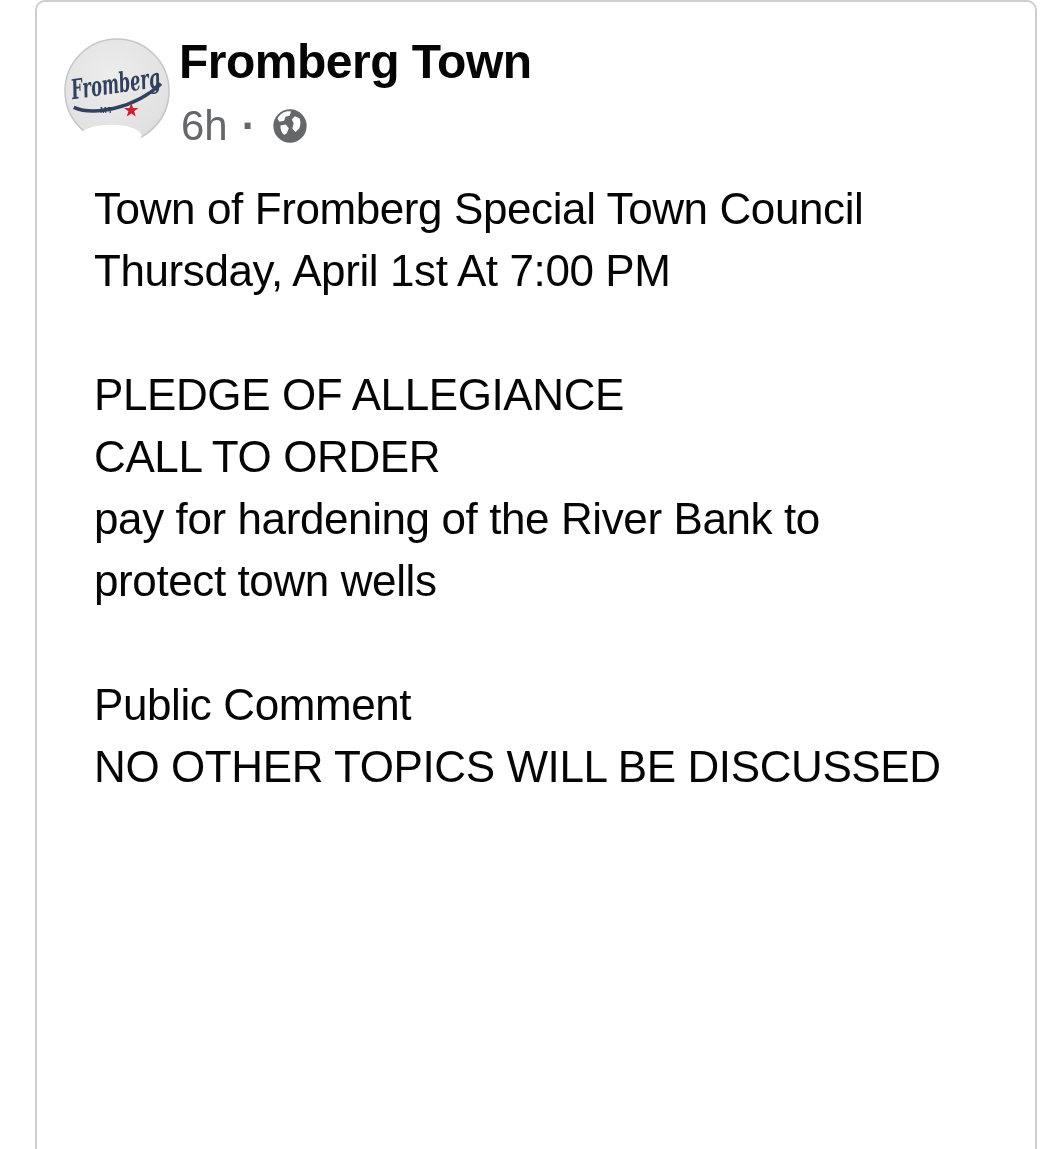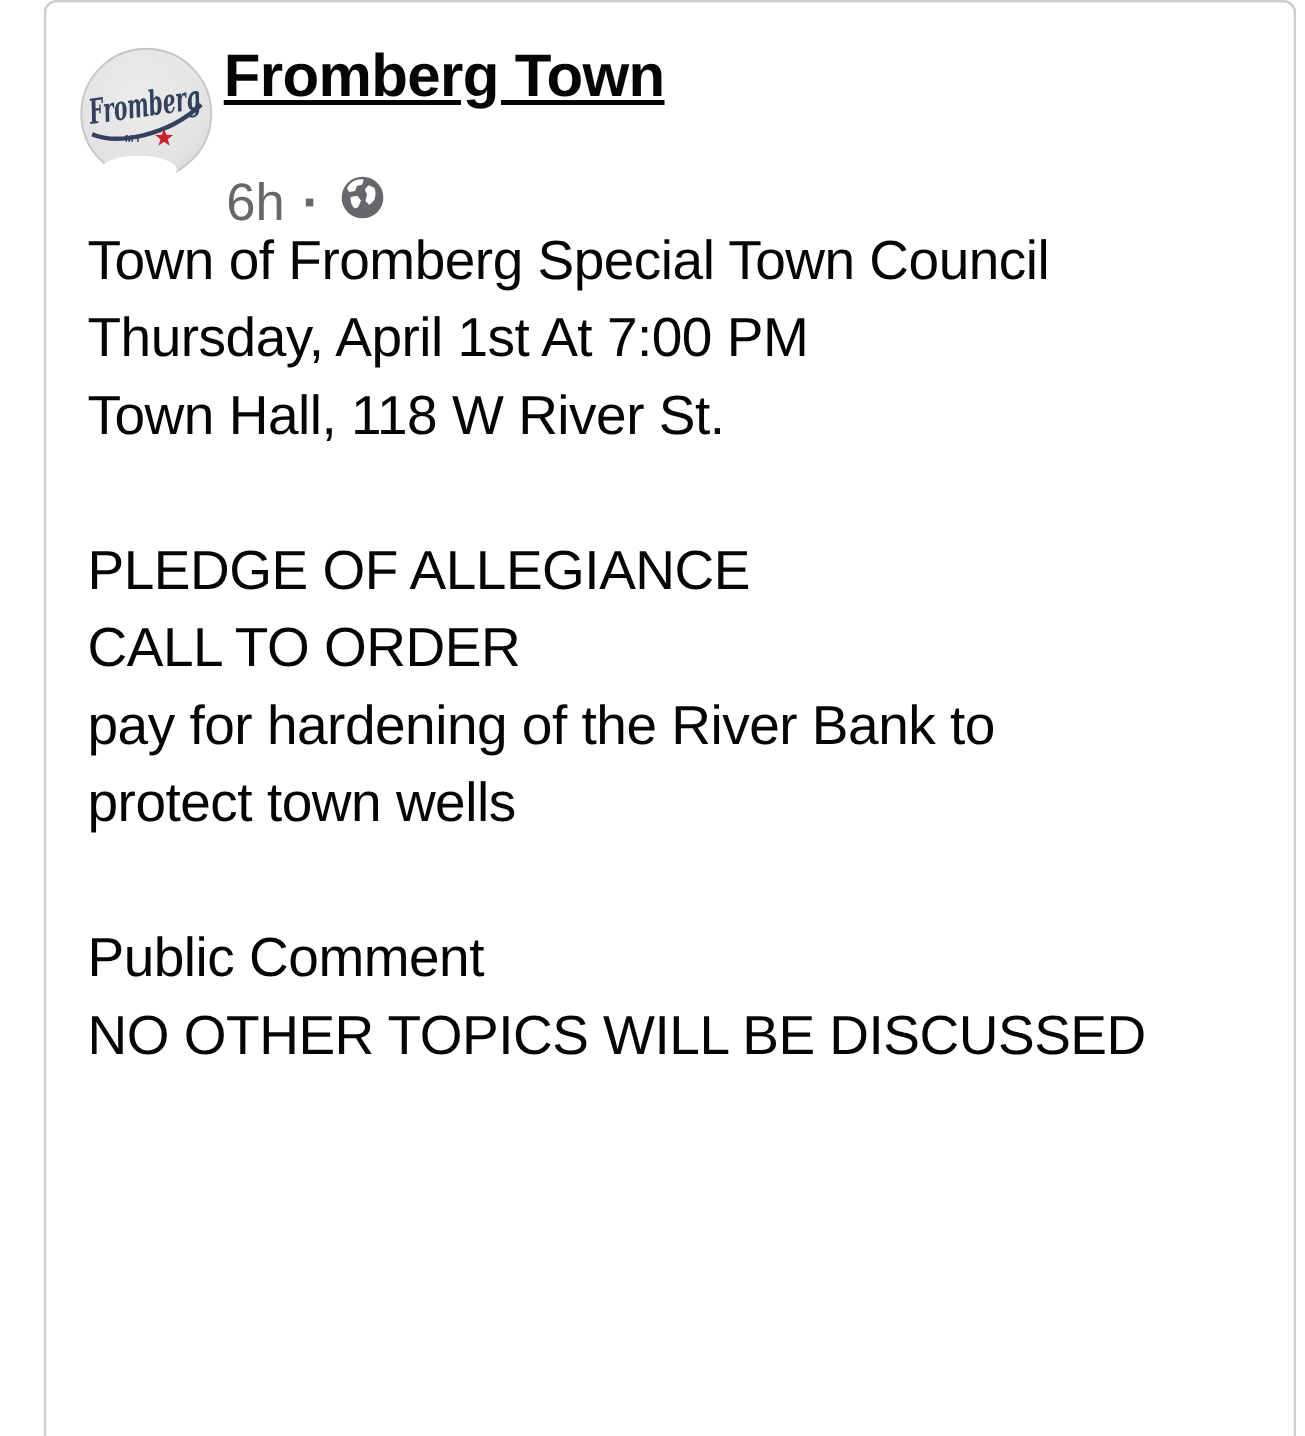--- a/index.html
+++ b/index.html
@@ -39,31 +39,29 @@
   .page-name {
     position: absolute;
     left: 142px;
     top: 32px;
     font-size: 48px;
     font-weight: 700;
     color: #050505;
     letter-spacing: -0.5px;
     white-space: nowrap;
     cursor: pointer;
-    text-decoration: underline;
   }
   .meta-row {
     position: absolute;
     left: 144px;
     top: 100px;
     display: flex;
-    align-items: flex-start;
+    align-items: center;
     font-size: 42px;
     color: #65676B;
-    margin-top: 36px;
   }
   .meta-row .time { cursor: pointer; }
   .meta-row .dot {
     margin: 0 14px;
     font-weight: 700;
   }
   .globe { display: inline-flex; align-items: center; }
   .globe svg { display: block; width: 40px; height: 40px; }
   .post-text {
     position: absolute;
@@ -71,20 +69,21 @@
     top: 176px;
     width: 950px;
     color: #050505;
     font-size: 44px;
     letter-spacing: -0.4px;
   }
   .post-line {
     height: 62px;
     line-height: 62px;
     white-space: nowrap;
+    margin-left: 24px;
   }
 </style>
 </head>
 <body>
 
 <div class="card">
 
   <div class="avatar">
     <svg viewBox="0 0 104 104">
       <defs>
@@ -116,21 +115,20 @@
         <path fill="#ffffff" d="M7.4,4.3 C8.9,3.4 10.8,3 12.6,3.3 L11.9,5.7 L9.3,6.5 L8.5,8.9 L5.6,9.4 L4.5,7.5 C5.2,6.2 6.2,5.1 7.4,4.3 Z"></path>
         <path fill="#ffffff" d="M14.9,6.1 L17.7,7.3 C18.5,9.2 18.4,11.4 17.6,13.3 L15.3,15.6 L13.4,13.7 L14.2,10.4 L13.1,8.1 Z"></path>
         <path fill="#ffffff" d="M6.3,11.7 L9.5,11.1 L11.3,13.4 L9.9,16.7 L8.3,17.3 C6.9,16 6.1,14.1 6.3,11.7 Z"></path>
       </svg>
     </span>
   </div>
 
   <div class="post-text">
       <div class="post-line">Town of Fromberg Special Town Council</div>
       <div class="post-line">Thursday, April 1st At 7:00 PM</div>
-      <div class="post-line">Town Hall, 118 W River St.</div>
       <div class="post-line">&nbsp;</div>
       <div class="post-line">PLEDGE OF ALLEGIANCE</div>
       <div class="post-line">CALL TO ORDER</div>
       <div class="post-line">pay for hardening of the River Bank to</div>
       <div class="post-line">protect town wells</div>
       <div class="post-line">&nbsp;</div>
       <div class="post-line">Public Comment</div>
       <div class="post-line">NO OTHER TOPICS WILL BE DISCUSSED</div>
     </div>
 

